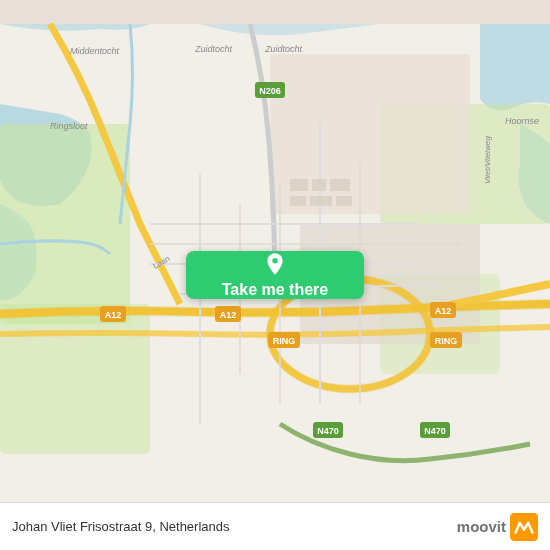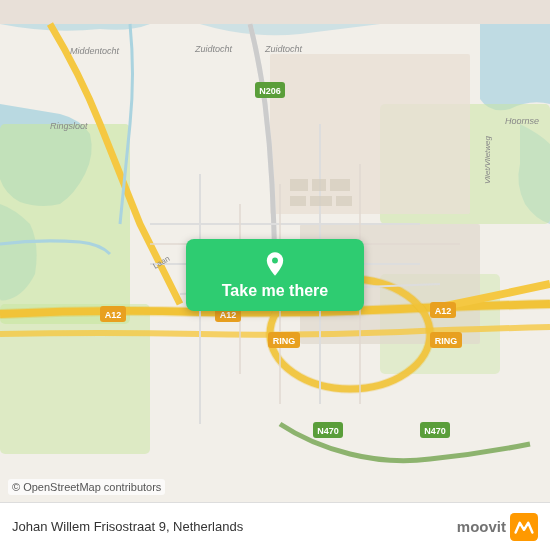--- a/index.html
+++ b/index.html
@@ -68,22 +68,22 @@
 
     
     #take-me-there-btn {
       position: absolute;
       left: 50%;
       top: 50%;
       transform: translate(-50%, -50%);
       background: #2ecc71;
       border: none;
       border-radius: 8px;
-      padding: 8px 28px;
-      height: 72px;
+      padding: 0 28px;
+      height: 48px;
       cursor: pointer;
       display: flex;
       flex-direction: column;
       align-items: center;
       justify-content: center;
       gap: 4px;
       box-shadow: 0 2px 8px rgba(0,0,0,0.25);
       min-width: 178px;
     }
 
@@ -213,26 +213,23 @@
   <button id="take-me-there-btn">
 
     <svg class="pin-icon" viewBox="0 0 24 24" xmlns="http://www.w3.org/2000/svg">
       <circle cx="12" cy="10" r="7" fill="white" opacity="0.25"></circle>
       <path d="M12 2C8.13 2 5 5.13 5 9c0 5.25 7 13 7 13s7-7.75 7-13c0-3.87-3.13-7-7-7z" fill="white"></path>
       <circle cx="12" cy="9" r="2.5" fill="#2ecc71"></circle>
     </svg>
     <span id="take-me-there-label">Take me there</span>
   </button>
 
-  <div id="copyright">
-    <span>© OpenStreetMap contributors</span>
-  </div>
 
   <div id="bottom-bar">
-    <span id="address-text">Johan Willem Frisostraat 9, Netherlands</span>
+    <span id="address-text">Johan Vliet Frisostraat 9, Netherlands</span>
     <div id="moovit-logo">
       <span id="moovit-text">moovit</span>
 
       <svg id="moovit-icon" viewBox="0 0 40 40" xmlns="http://www.w3.org/2000/svg">
         <rect width="40" height="40" rx="6" fill="#f90"></rect>
         <path d="M8 28 L14 14 L20 24 L26 14 L32 28" stroke="white" stroke-width="3.5" fill="none" stroke-linejoin="round" stroke-linecap="round"></path>
       </svg>
     </div>
   </div>
 </div>

